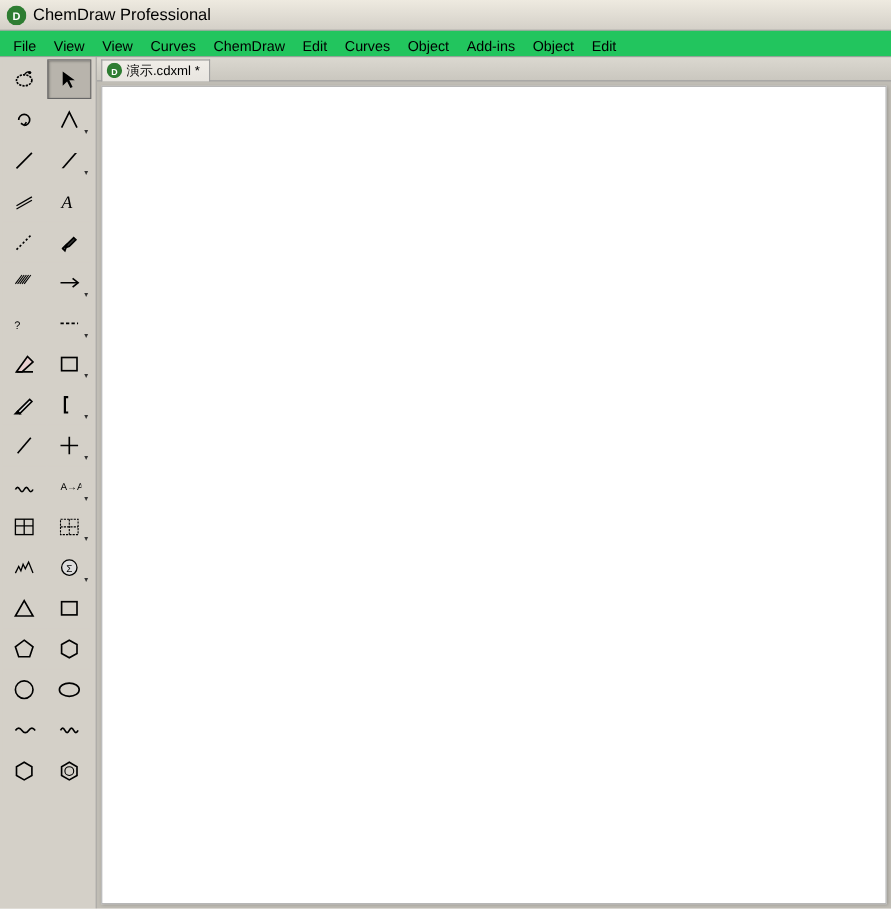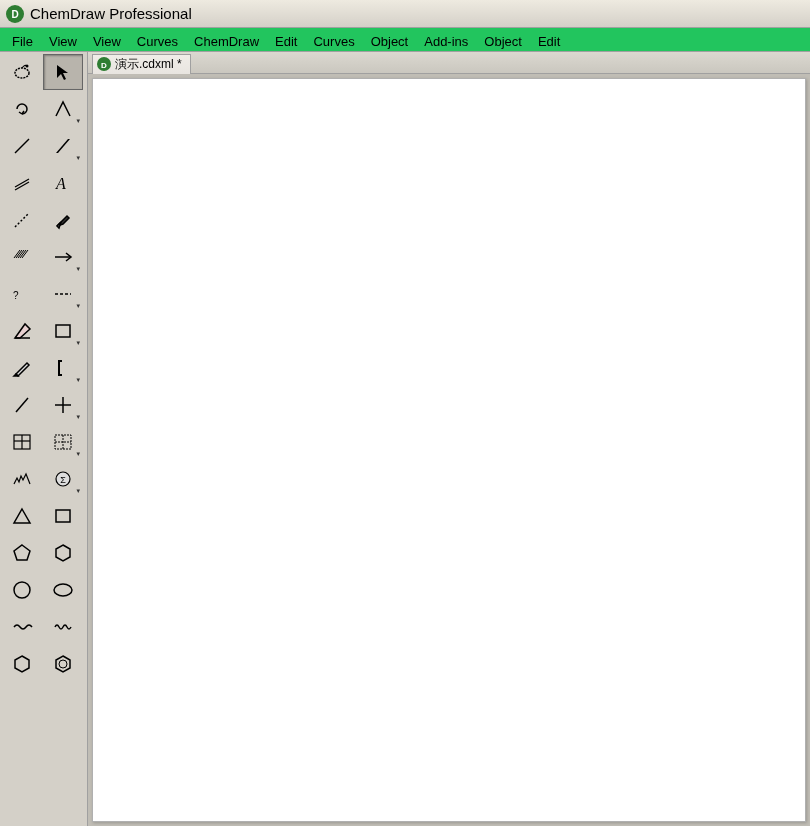--- a/index.html
+++ b/index.html
@@ -318,20 +318,33 @@
         <div class="tool-btn">
           <svg viewBox="0 0 22 22" fill="none" stroke="#000" stroke-width="1.5">
             <line x1="11" y1="3" x2="11" y2="19"></line>
             <line x1="3" y1="11" x2="19" y2="11"></line>
           </svg>
           <span class="sub-arrow">▾</span>
         </div>
       </div>
       <div class="toolbar-row">
         <div class="tool-btn">
+          <svg viewBox="0 0 22 22" fill="none" stroke="#000" stroke-width="1.5">
+            <path d="M3 14 Q5 10 7 14 Q9 18 11 14 Q13 10 15 14 Q17 18 19 14"></path>
+          </svg>
+        </div>
+        <div class="tool-btn">
+          <svg viewBox="0 0 22 22" fill="none" stroke="#000" stroke-width="1.2">
+            <text x="3" y="14" font-size="9" fill="#000" stroke="none">A→A</text>
+          </svg>
+          <span class="sub-arrow">▾</span>
+        </div>
+      </div>
+      <div class="toolbar-row">
+        <div class="tool-btn">
           <svg viewBox="0 0 22 22" fill="none" stroke="#000" stroke-width="1.2">
             <rect x="3" y="4" width="16" height="14"></rect>
             <line x1="3" y1="10" x2="19" y2="10"></line>
             <line x1="11" y1="4" x2="11" y2="18"></line>
           </svg>
         </div>
         <div class="tool-btn">
           <svg viewBox="0 0 22 22" fill="none" stroke="#000" stroke-width="1" stroke-dasharray="2,1">
             <rect x="3" y="4" width="16" height="14"></rect>
             <line x1="3" y1="11" x2="19" y2="11"></line>

